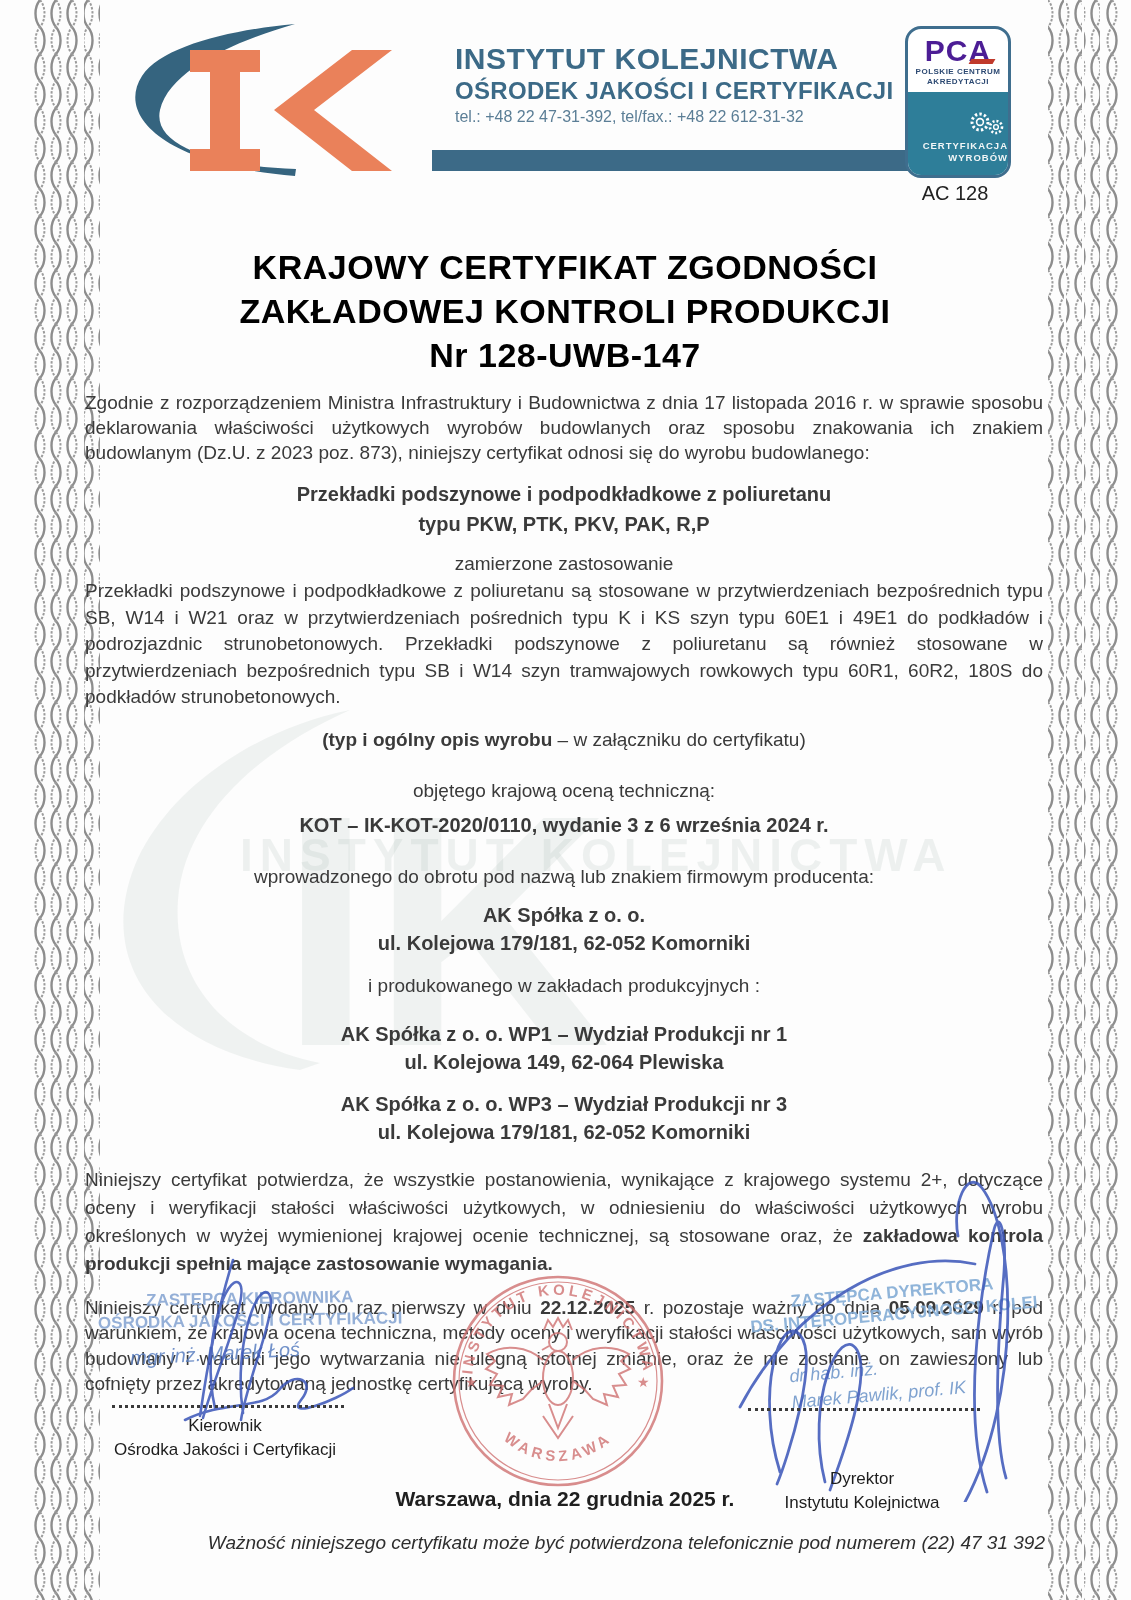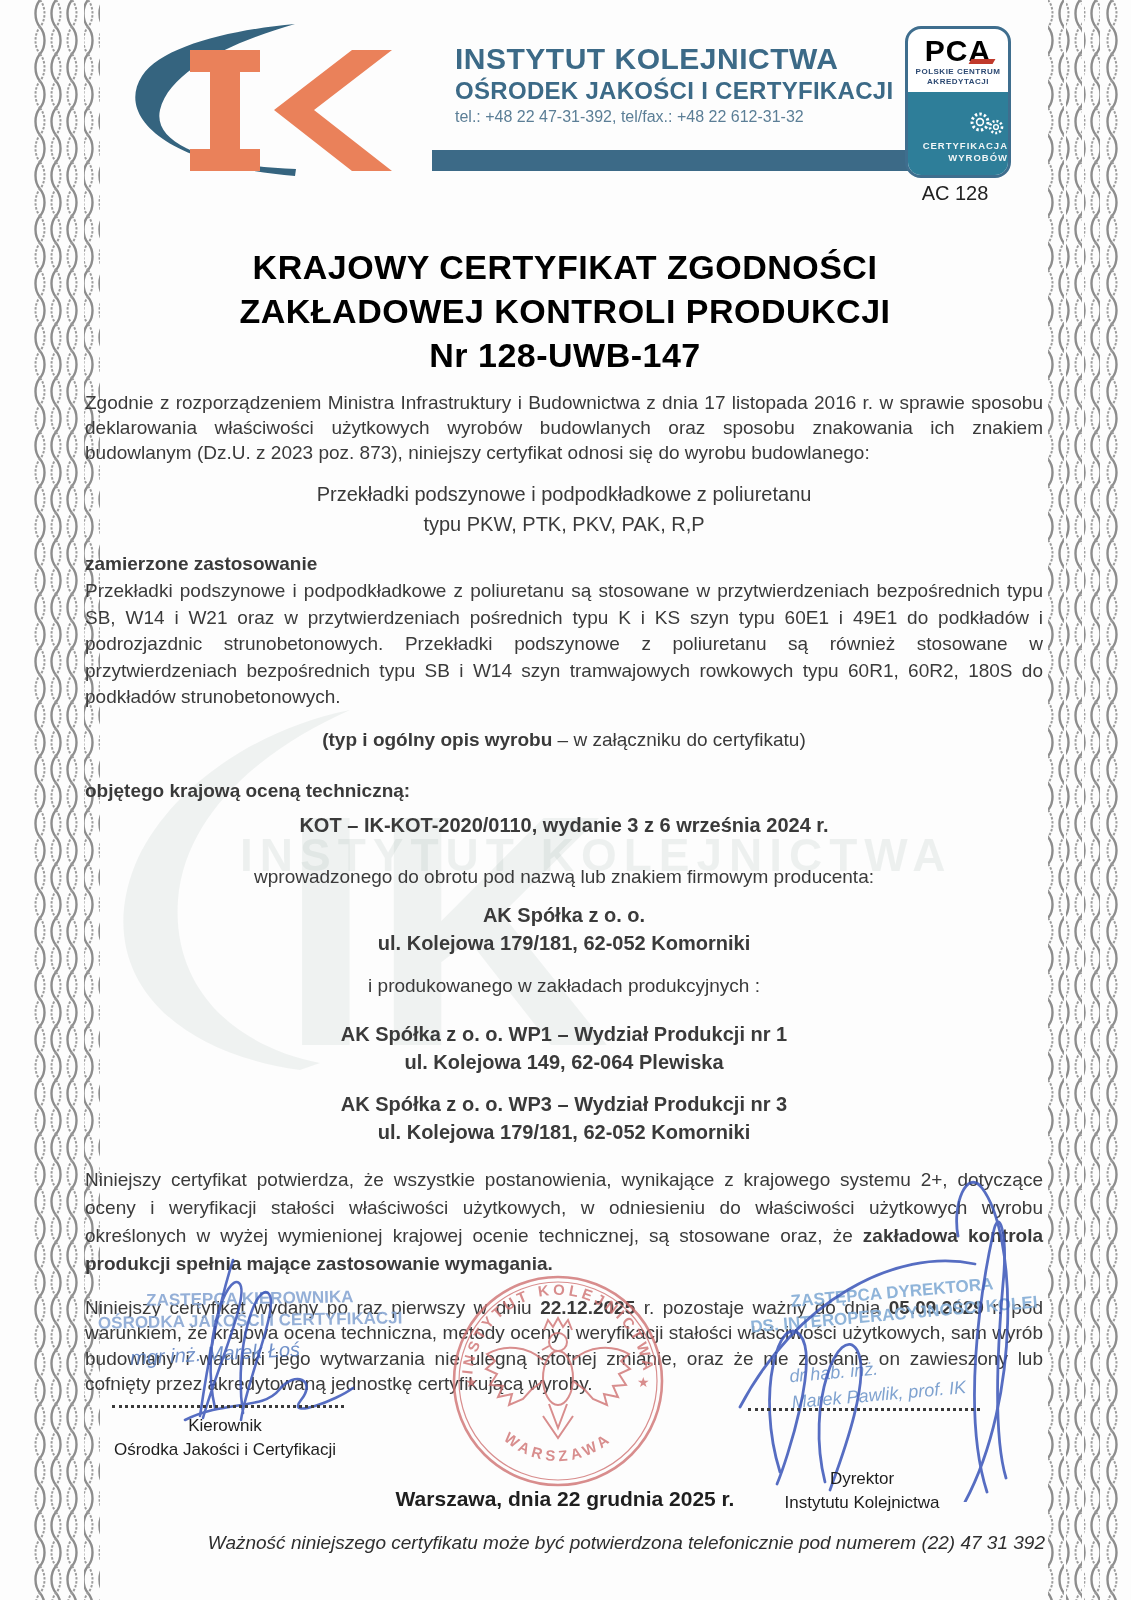--- a/index.html
+++ b/index.html
@@ -10,35 +10,35 @@
     color:#3c3c3c;
   }
   .abs{position:absolute;}
   
   .inst-name{font-size:30px;font-weight:bold;color:#3c6a87;letter-spacing:.5px;line-height:34px;}
   .inst-dept{font-size:24px;font-weight:bold;color:#3c6a87;letter-spacing:.3px;line-height:30px;}
   .inst-addr{font-size:16px;color:#5b7e96;line-height:21px;}
   .blue-bar{background:#3c6a87;height:21px;}
   
   .pca{border:3px solid #3f6e8e;border-radius:16px;background:#fff;width:100px;height:146px;overflow:hidden;text-align:center;}
-  .pca-logo{font-size:30px;font-weight:bold;color:#000000;letter-spacing:1px;line-height:32px;margin-top:6px;position:relative;}
+  .pca-logo{font-size:30px;font-weight:bold;color:#4c1d95;letter-spacing:1px;line-height:32px;margin-top:6px;position:relative;}
   .pca-red{position:absolute;right:14px;top:24px;width:24px;height:5px;background:#c0392b;transform:skewX(-30deg);}
   .pca-org{font-size:8px;font-weight:bold;color:#2d4a73;letter-spacing:.5px;line-height:10px;text-transform:uppercase;}
   .pca-bottom{background:#2e7e99;color:#fff;margin-top:5px;padding-top:18px;height:100%;text-align:right;}
   .pca-cert{font-size:9.5px;font-weight:bold;letter-spacing:1px;line-height:12px;color:#f2f6f7;}
   .ac-number{font-size:20px;color:#222;text-align:center;}
   
   .title{width:960px;text-align:center;font-size:34px;font-weight:bold;color:#000000;line-height:44px;letter-spacing:.5px;}
   
   .content{width:958px;font-size:19px;line-height:25px;color:#3a3a3a;}
   .just{text-align:justify;}
   .ctr{text-align:center;}
   .b{font-weight:bold;}
-  .product-name{font-size:20px;line-height:30px;font-weight:normal;text-align:center;margin-top:14px;}
-  .sec-head{font-weight:bold;text-align:left;margin-top:10px;}
+  .product-name{font-size:20px;line-height:30px;font-weight:bold;text-align:center;margin-top:14px;}
+  .sec-head{font-weight:normal;text-align:center;margin-top:10px;}
   .addr-block{font-size:20px;line-height:28px;font-weight:bold;text-align:center;}
   
   .stamp{color:#8ca9d4;font-weight:bold;font-size:17px;line-height:22px;text-align:center;opacity:.92;}
   .signer{font-style:italic;color:#5a7fc0;font-size:20px;opacity:.85;}
   .dotline{border-top:3px dotted #3a3a3a;height:0;}
   .sig-title{font-size:17px;color:#1d1d1d;text-align:center;line-height:24px;}
   
   .date-line{width:960px;text-align:center;font-weight:bold;font-size:21px;color:#1f1f1f;}
   .validity-note{width:960px;text-align:right;font-style:italic;font-size:19px;color:#2e2e2e;}
   

